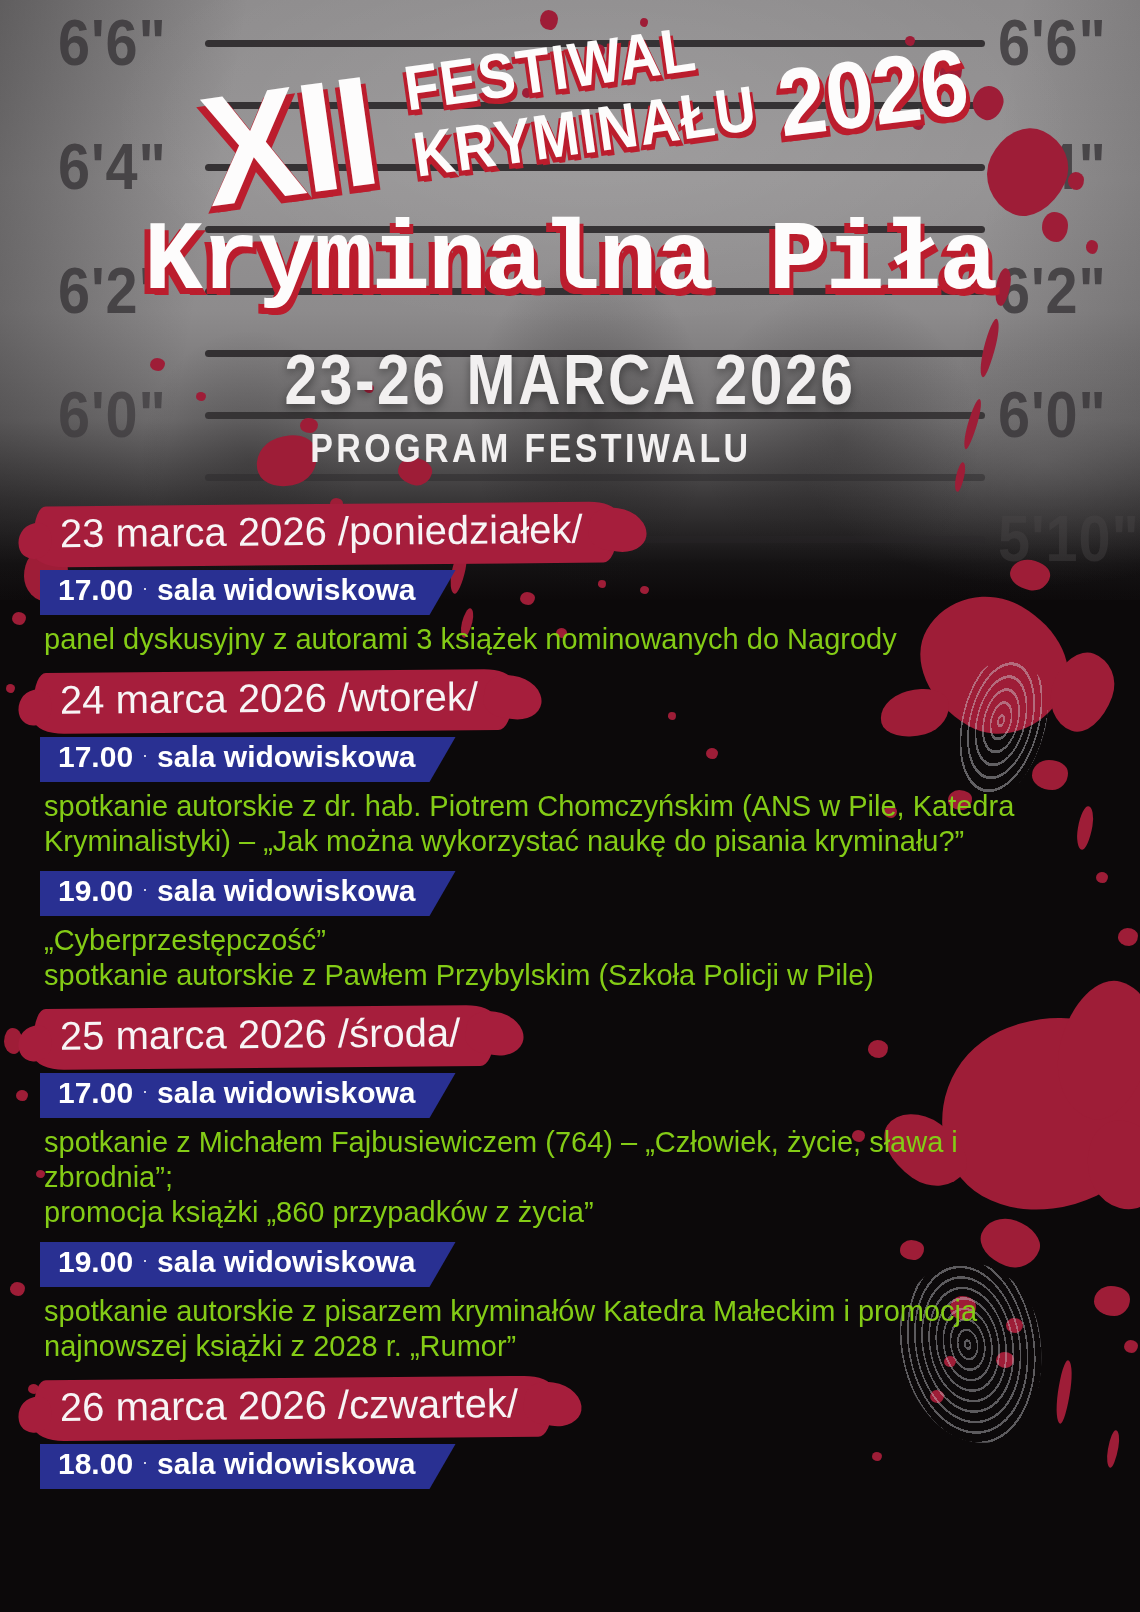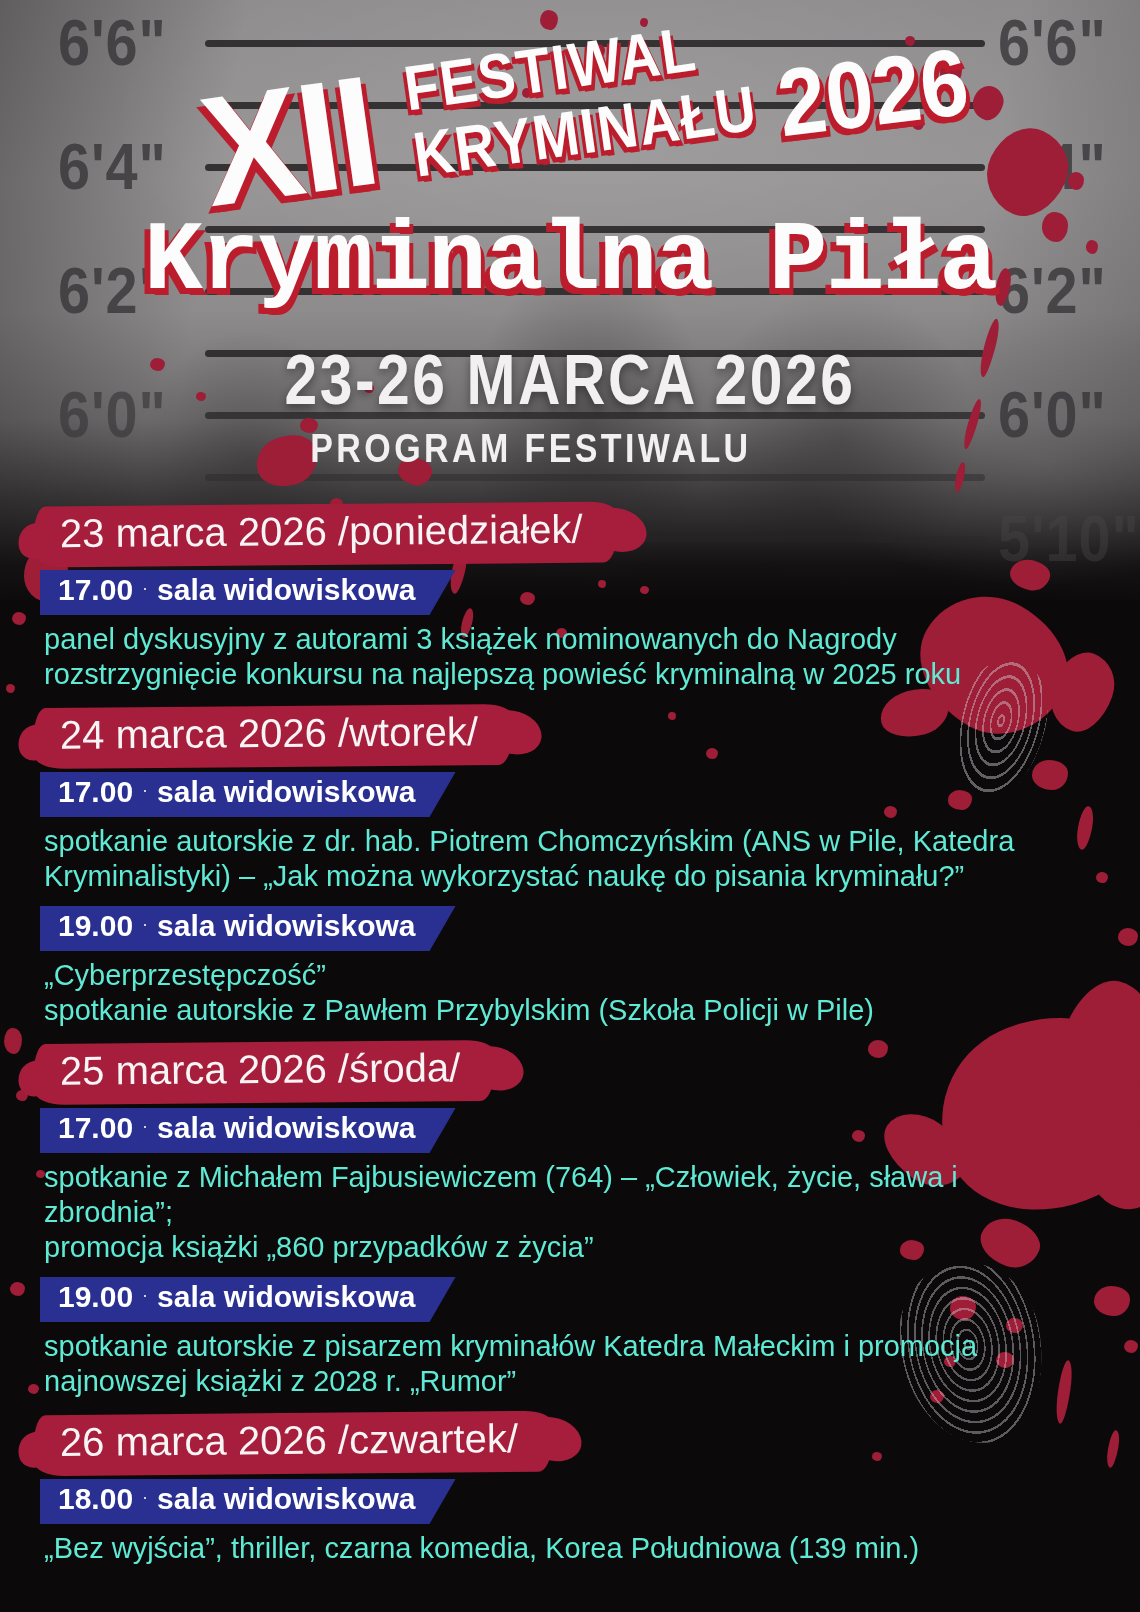--- a/index.html
+++ b/index.html
@@ -57,21 +57,21 @@
       background:#a61e3c;border-radius:45% 60% 50% 40%;transform:rotate(9deg);}
   .date-banner::before{content:"";position:absolute;left:-16px;top:28%;width:34px;height:58%;
       background:#a61e3c;border-radius:60% 40% 55% 45%;transform:rotate(-12deg);}
   .slot{margin-top:5px;}
   .time-banner{display:inline-block;margin-left:40px;position:relative;
       padding:3px 40px 8px 18px;color:#fff;font-size:30px;font-weight:bold;}
   .time-banner::before{content:"";position:absolute;inset:0;background:#293092;z-index:0;
       clip-path:polygon(0 0,100% 0,calc(100% - 26px) 100%,0 100%);}
   .time-banner span{position:relative;z-index:1;}
   .sep{display:inline-block;margin:0 9px;font-size:18px;vertical-align:6px;opacity:.9;font-weight:normal;}
-  .desc{margin:7px 0 12px 44px;font-size:29px;line-height:35px;color:#5eead4;}
+  .desc{margin:7px 0 12px 44px;font-size:29px;line-height:35px;color:#84cc16;}
   .desc .b{font-weight:bold;}
 
   
   #footer{position:absolute;inset:auto 0 0 0;height:175px;z-index:6;}
 </style>
 </head>
 <body>
 
 <div id="poster">
 
@@ -185,39 +185,36 @@
     <div>KRYMINAŁU</div>
   </div>
   <div class="title y2026">2026</div>
   <div class="title kryminalna">Kryminalna Piła</div>
   <div class="title dates">23-26 MARCA 2026</div>
   <div class="title programlbl">PROGRAM FESTIWALU</div>
 
   <div id="program">
       <div class="day"><div class="date-banner"><span>23 marca 2026 /poniedziałek/</span></div><div class="slot"><div class="time-banner"><span class="tm">17.00</span><span class="sep">·</span><span class="vn">sala widowiskowa</span></div><div class="desc">
             <div class="dline"><span>panel dyskusyjny z autorami 3 książek nominowanych do Nagrody</span></div>
-            <div class="dline"><span>rozstrzygnięcie konkursu na najlepszą powieść kryminalną w 2025 roku</span></div>
           </div></div></div>
       <div class="day"><div class="date-banner"><span>24 marca 2026 /wtorek/</span></div><div class="slot"><div class="time-banner"><span class="tm">17.00</span><span class="sep">·</span><span class="vn">sala widowiskowa</span></div><div class="desc">
             <div class="dline"><span>spotkanie autorskie z dr. hab. Piotrem Chomczyńskim (ANS w Pile, Katedra</span></div>
             <div class="dline"><span>Kryminalistyki) – „Jak można wykorzystać naukę do pisania kryminału?”</span></div>
           </div></div><div class="slot"><div class="time-banner"><span class="tm">19.00</span><span class="sep">·</span><span class="vn">sala widowiskowa</span></div><div class="desc">
             <div class="dline"><span>„Cyberprzestępczość”</span></div>
             <div class="dline"><span>spotkanie autorskie z Pawłem Przybylskim (Szkoła Policji w Pile)</span></div>
           </div></div></div>
       <div class="day"><div class="date-banner"><span>25 marca 2026 /środa/</span></div><div class="slot"><div class="time-banner"><span class="tm">17.00</span><span class="sep">·</span><span class="vn">sala widowiskowa</span></div><div class="desc">
             <div class="dline"><span>spotkanie z Michałem Fajbusiewiczem (764) – „Człowiek, życie, sława i zbrodnia”;</span></div>
             <div class="dline"><span>promocja książki „860 przypadków z życia”</span></div>
           </div></div><div class="slot"><div class="time-banner"><span class="tm">19.00</span><span class="sep">·</span><span class="vn">sala widowiskowa</span></div><div class="desc">
             <div class="dline"><span>spotkanie autorskie z pisarzem kryminałów Katedra Małeckim i promocja</span></div>
             <div class="dline"><span>najnowszej książki z 2028 r. „Rumor”</span></div>
           </div></div></div>
-      <div class="day"><div class="date-banner"><span>26 marca 2026 /czwartek/</span></div><div class="slot"><div class="time-banner"><span class="tm">18.00</span><span class="sep">·</span><span class="vn">sala widowiskowa</span></div><div class="desc">
-            <div class="dline"><span>„Bez wyjścia”, thriller, czarna komedia, Korea Południowa (139 min.)</span></div>
-          </div></div></div>
+      <div class="day"><div class="date-banner"><span>26 marca 2026 /czwartek/</span></div><div class="slot"><div class="time-banner"><span class="tm">18.00</span><span class="sep">·</span><span class="vn">sala widowiskowa</span></div></div></div>
     </div>
 
   <div id="footer">
     
     
 
     
     
 
     

